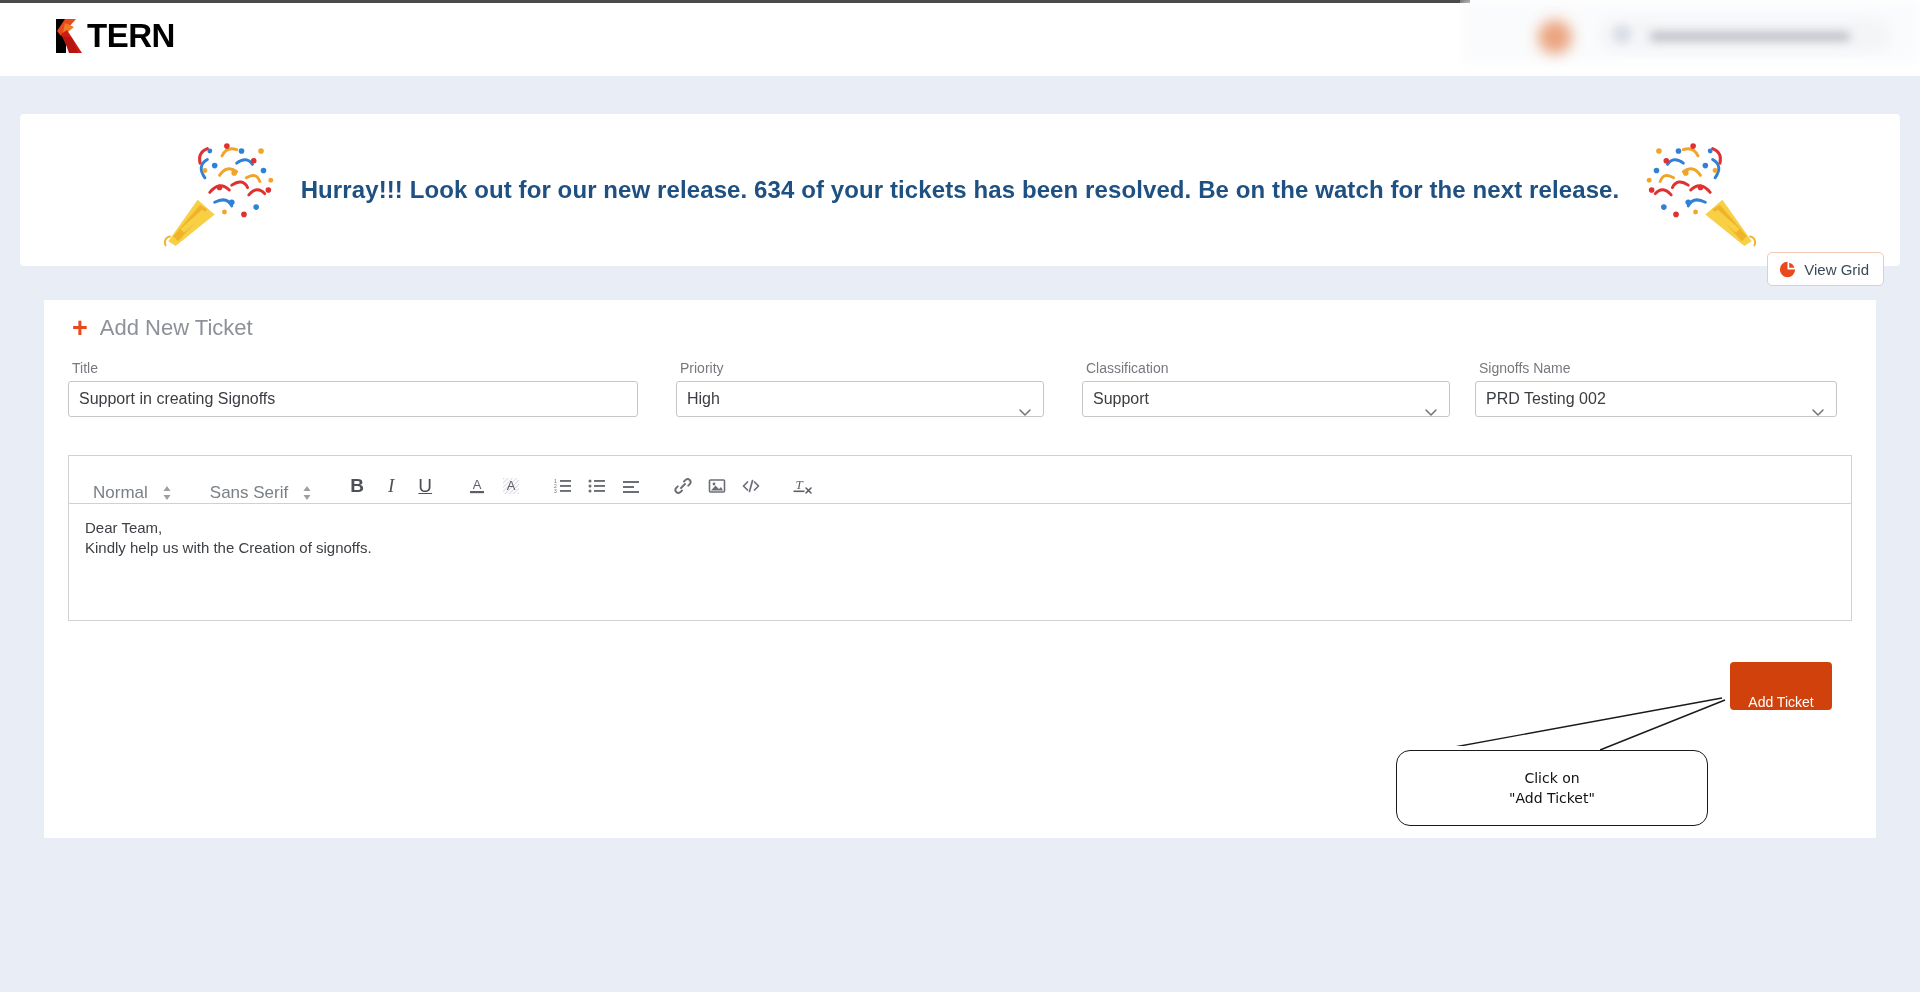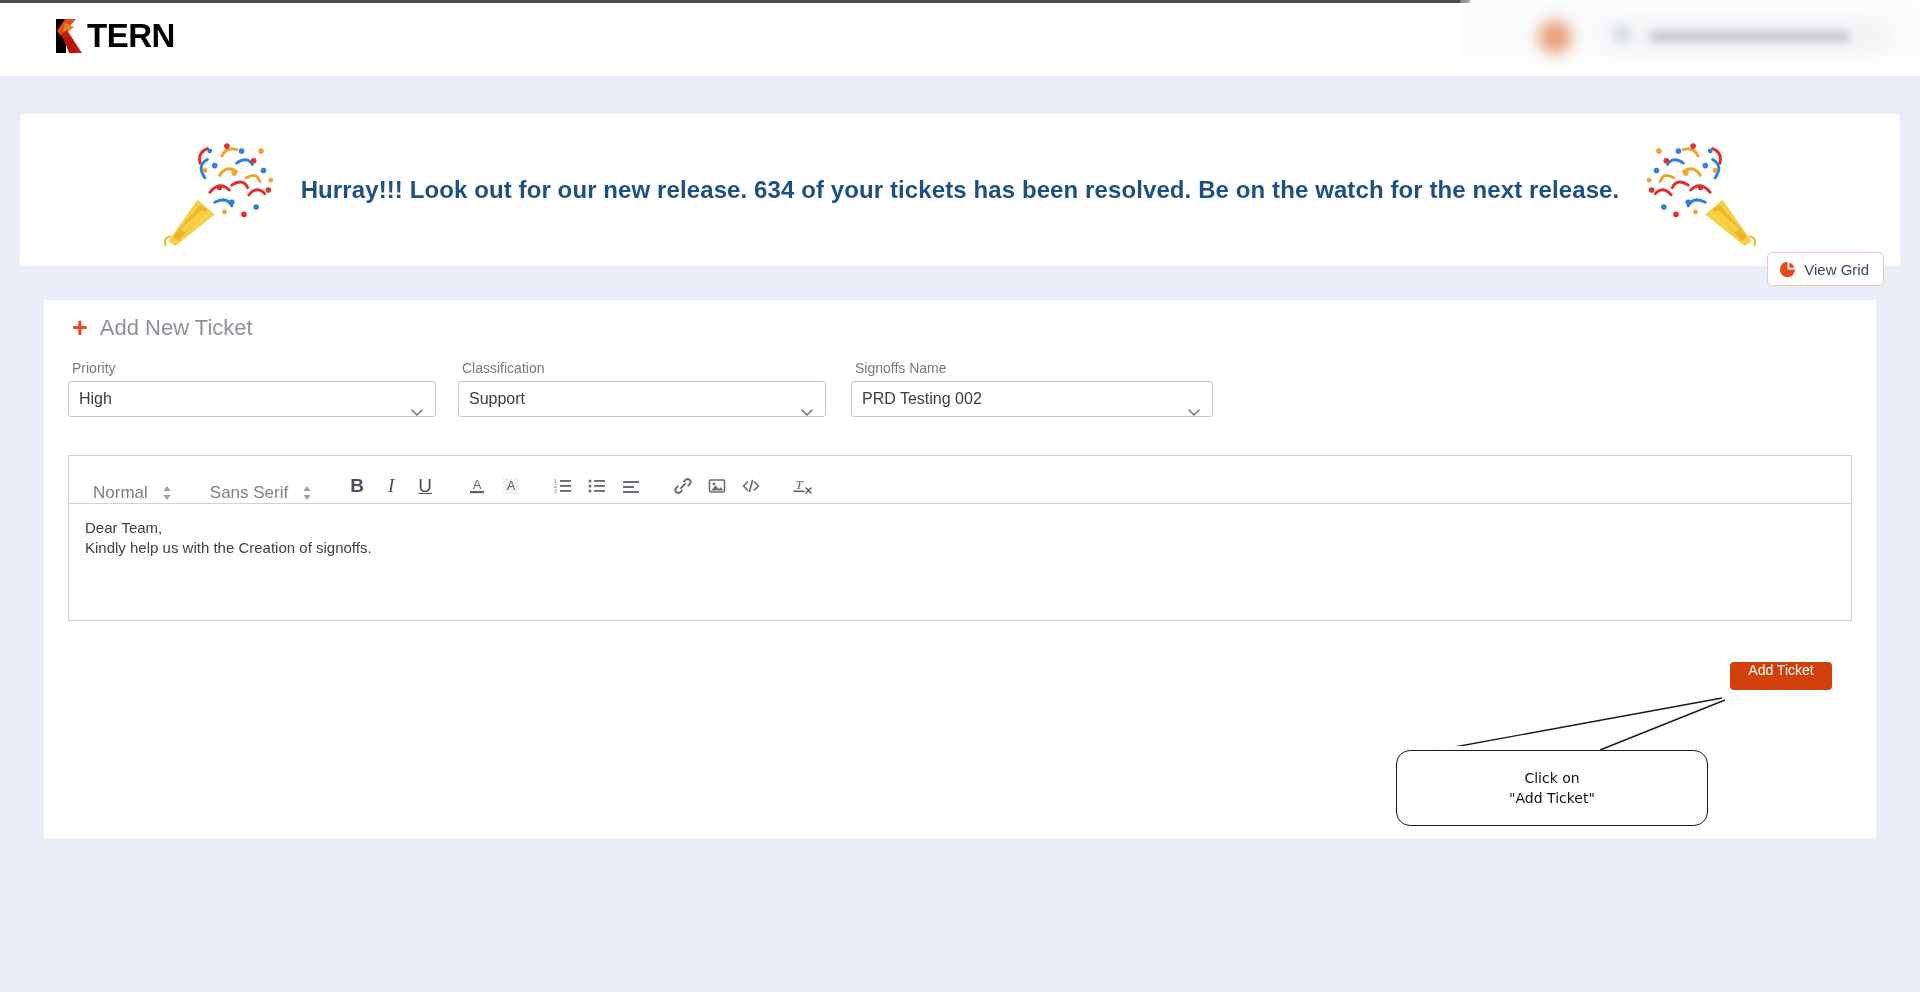--- a/index.html
+++ b/index.html
@@ -167,21 +167,21 @@
   }
   .select-wrap { position: relative; }
   .select-wrap .field-input { padding-right: 34px; appearance: none; }
   .chev {
     position: absolute; right: 12px; bottom: 11px;
     width: 14px; height: 14px;
     pointer-events: none;
   }
 
   .f-title { width: 570px; margin-right: 38px; }
-  .f-priority { width: 368px; margin-right: 22px; }
+  .f-priority { width: 368px; margin-right: 38px; }
   .f-class { width: 368px; margin-right: 25px; }
   .f-project { width: 362px; }
 
   
   .editor {
     position: absolute; left: 68px; top: 455px;
     width: 1784px;
   }
   .editor-toolbar {
     height: 48px;
@@ -219,28 +219,28 @@
     background: #ffffff;
     padding: 14px 16px;
     font-size: 15px;
     color: #3d4045;
     line-height: 1.32;
   }
 
   
   .add-ticket-btn {
     position: absolute; left: 1730px; top: 662px;
-    width: 102px; height: 28px;
+    width: 102px; height: 48px;
     background: #d1410c;
     color: #ffffff;
     border: none; border-radius: 4px;
     font-size: 14px;
     font-family: "Liberation Sans", sans-serif;
     cursor: pointer;
-    display: flex; align-items: flex-start; justify-content: center;
+    display: flex; align-items: flex-end; justify-content: center;
   }
 
   
   .callout-layer {
     position: absolute; left: 0; top: 0;
     width: 1920px; height: 992px;
     pointer-events: none;
   }
   .callout-box {
     position: absolute; left: 1396px; top: 750px;
@@ -384,20 +384,24 @@
 
   <div class="card">
 
     <div class="card-title">
       <span class="plus-icon">+</span>
       <span class="card-title-text">Add New Ticket</span>
     </div>
 
     <div class="form-row">
 
+      <div class="field f-title">
+        <label class="field-label">Title</label>
+        <input class="field-input" type="text" value="Support in creating Signoffs" style="">
+      </div>
 
       <div class="field f-priority select-wrap">
         <label class="field-label">Priority</label>
         <input class="field-input" type="text" readonly="" value="High" style="">
         <svg class="chev" viewBox="0 0 14 14">
           <path d="M2 5 L7 10 L12 5" stroke="#6f737a" stroke-width="1.5" fill="none" stroke-linecap="round" stroke-linejoin="round"></path>
         </svg>
       </div>
 
       <div class="field f-class select-wrap">

